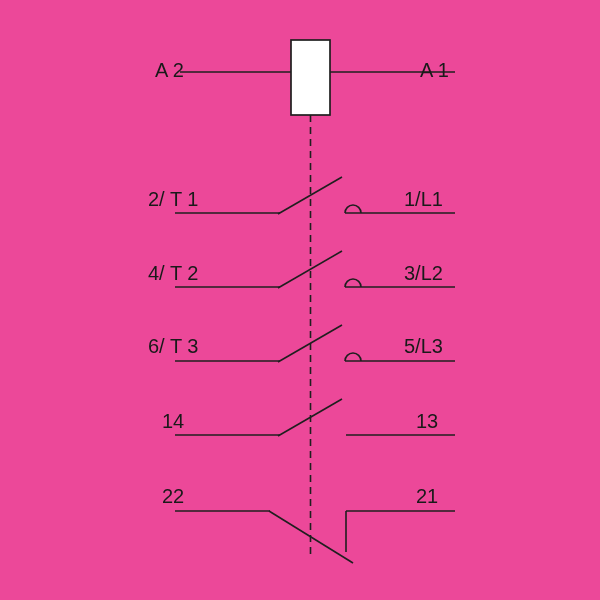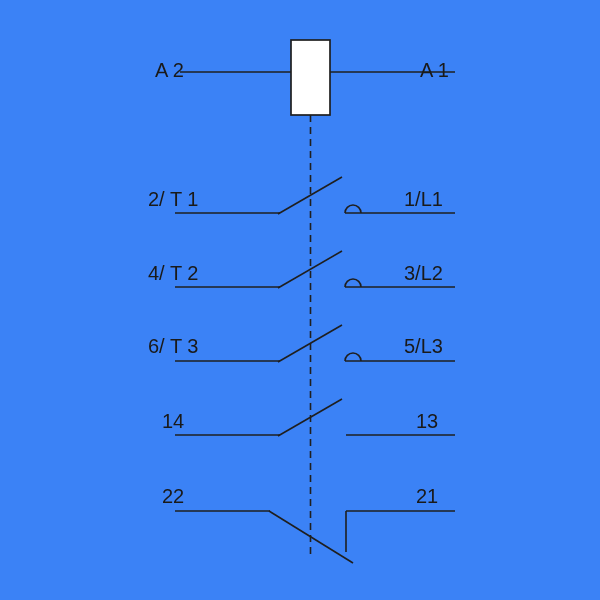--- a/index.html
+++ b/index.html
@@ -3,21 +3,21 @@
 <meta charset="utf-8">
 <style>
   html, body {
     margin: 0;
     padding: 0;
     background: #ffffff;
   }
   .stage {
     width: 600px;
     height: 600px;
-    background: #3b82f6;
+    background: #ec4899;
     position: relative;
     font-family: "Liberation Sans", sans-serif;
   }
   svg {
     display: block;
   }
   .lbl {
     font-family: "Liberation Sans", sans-serif;
     font-size: 20px;
     fill: #1a1a1a;

